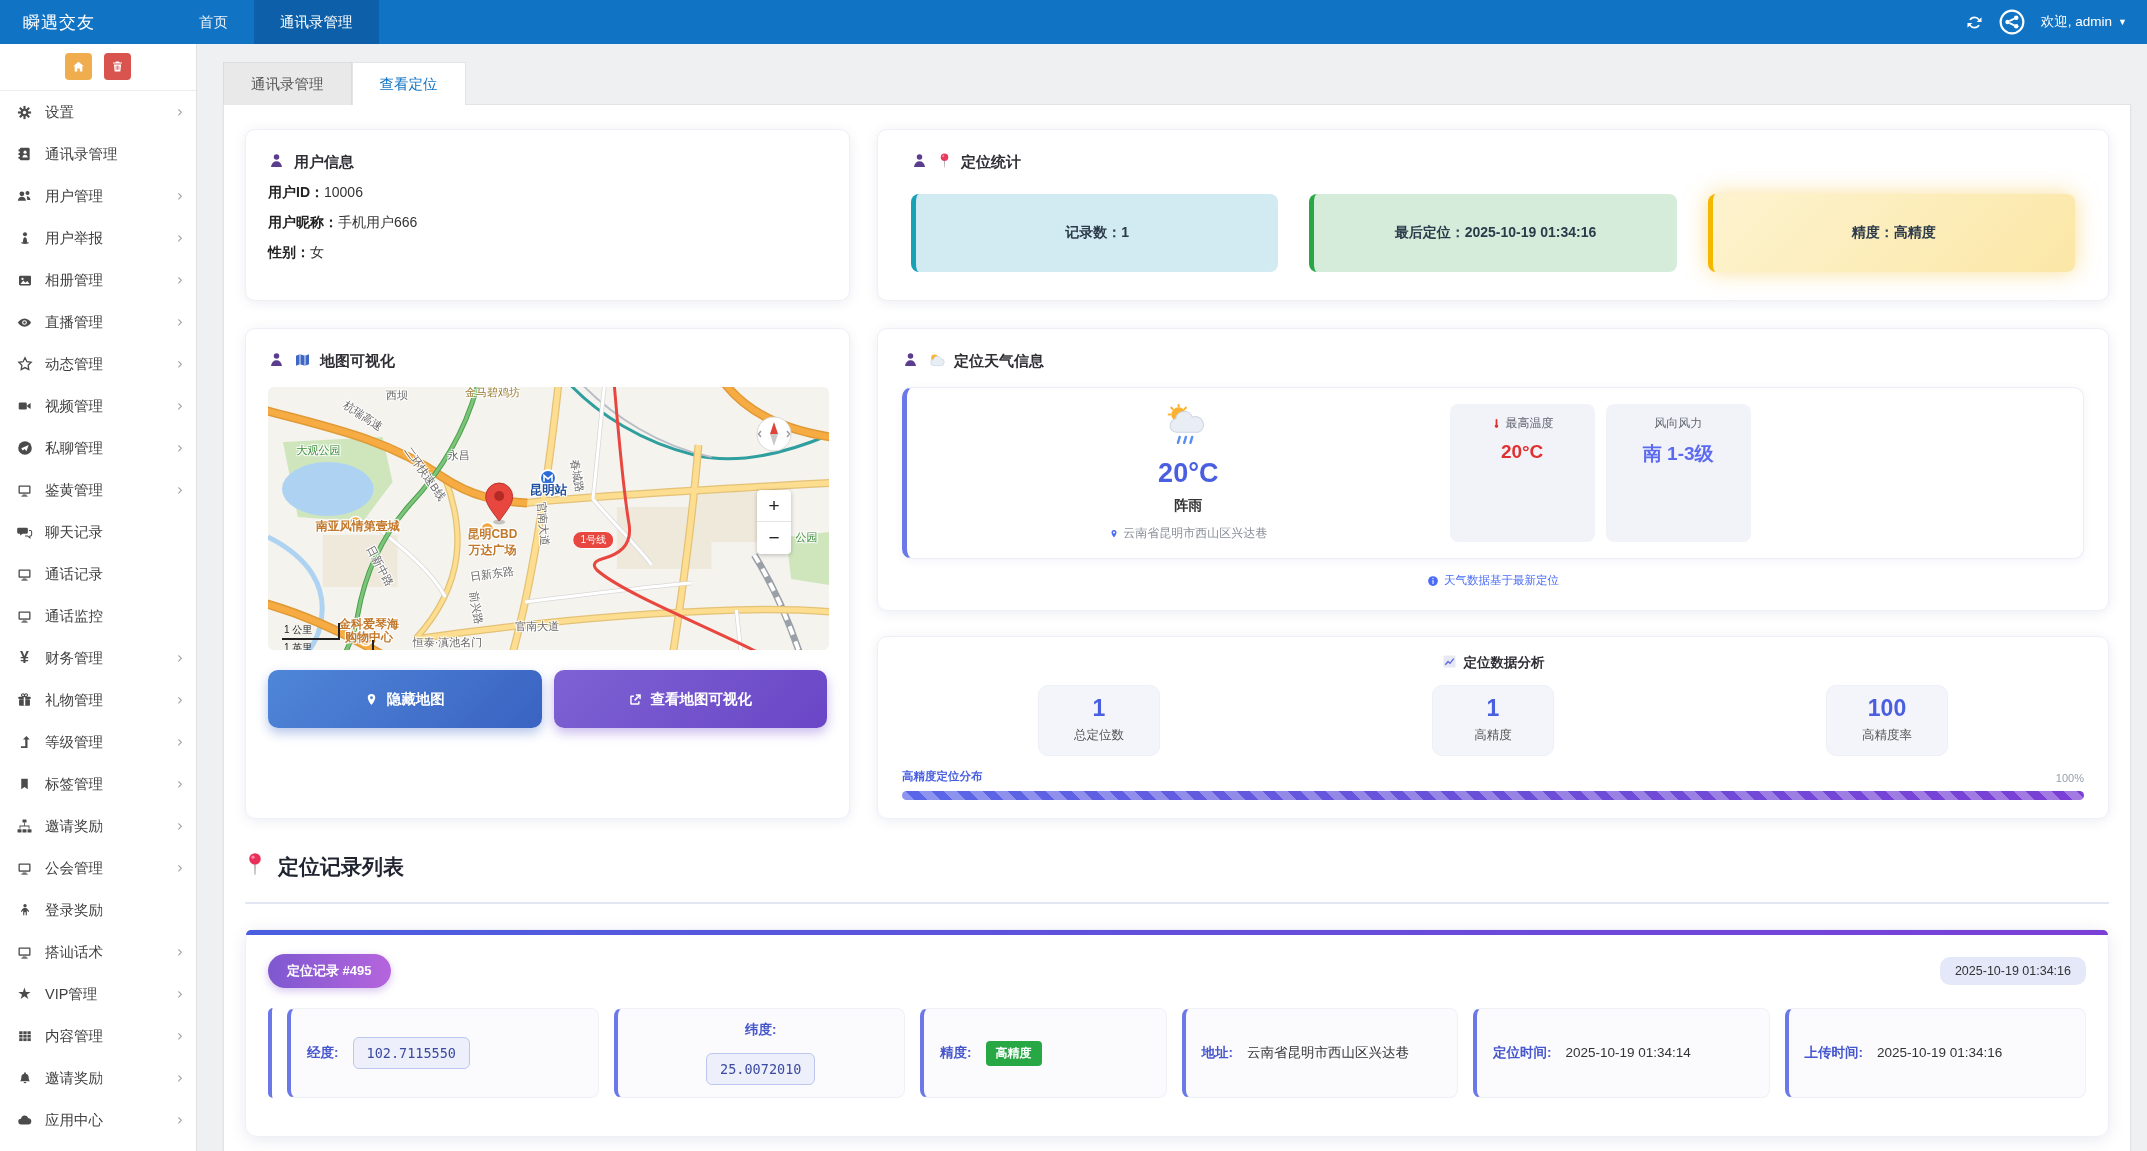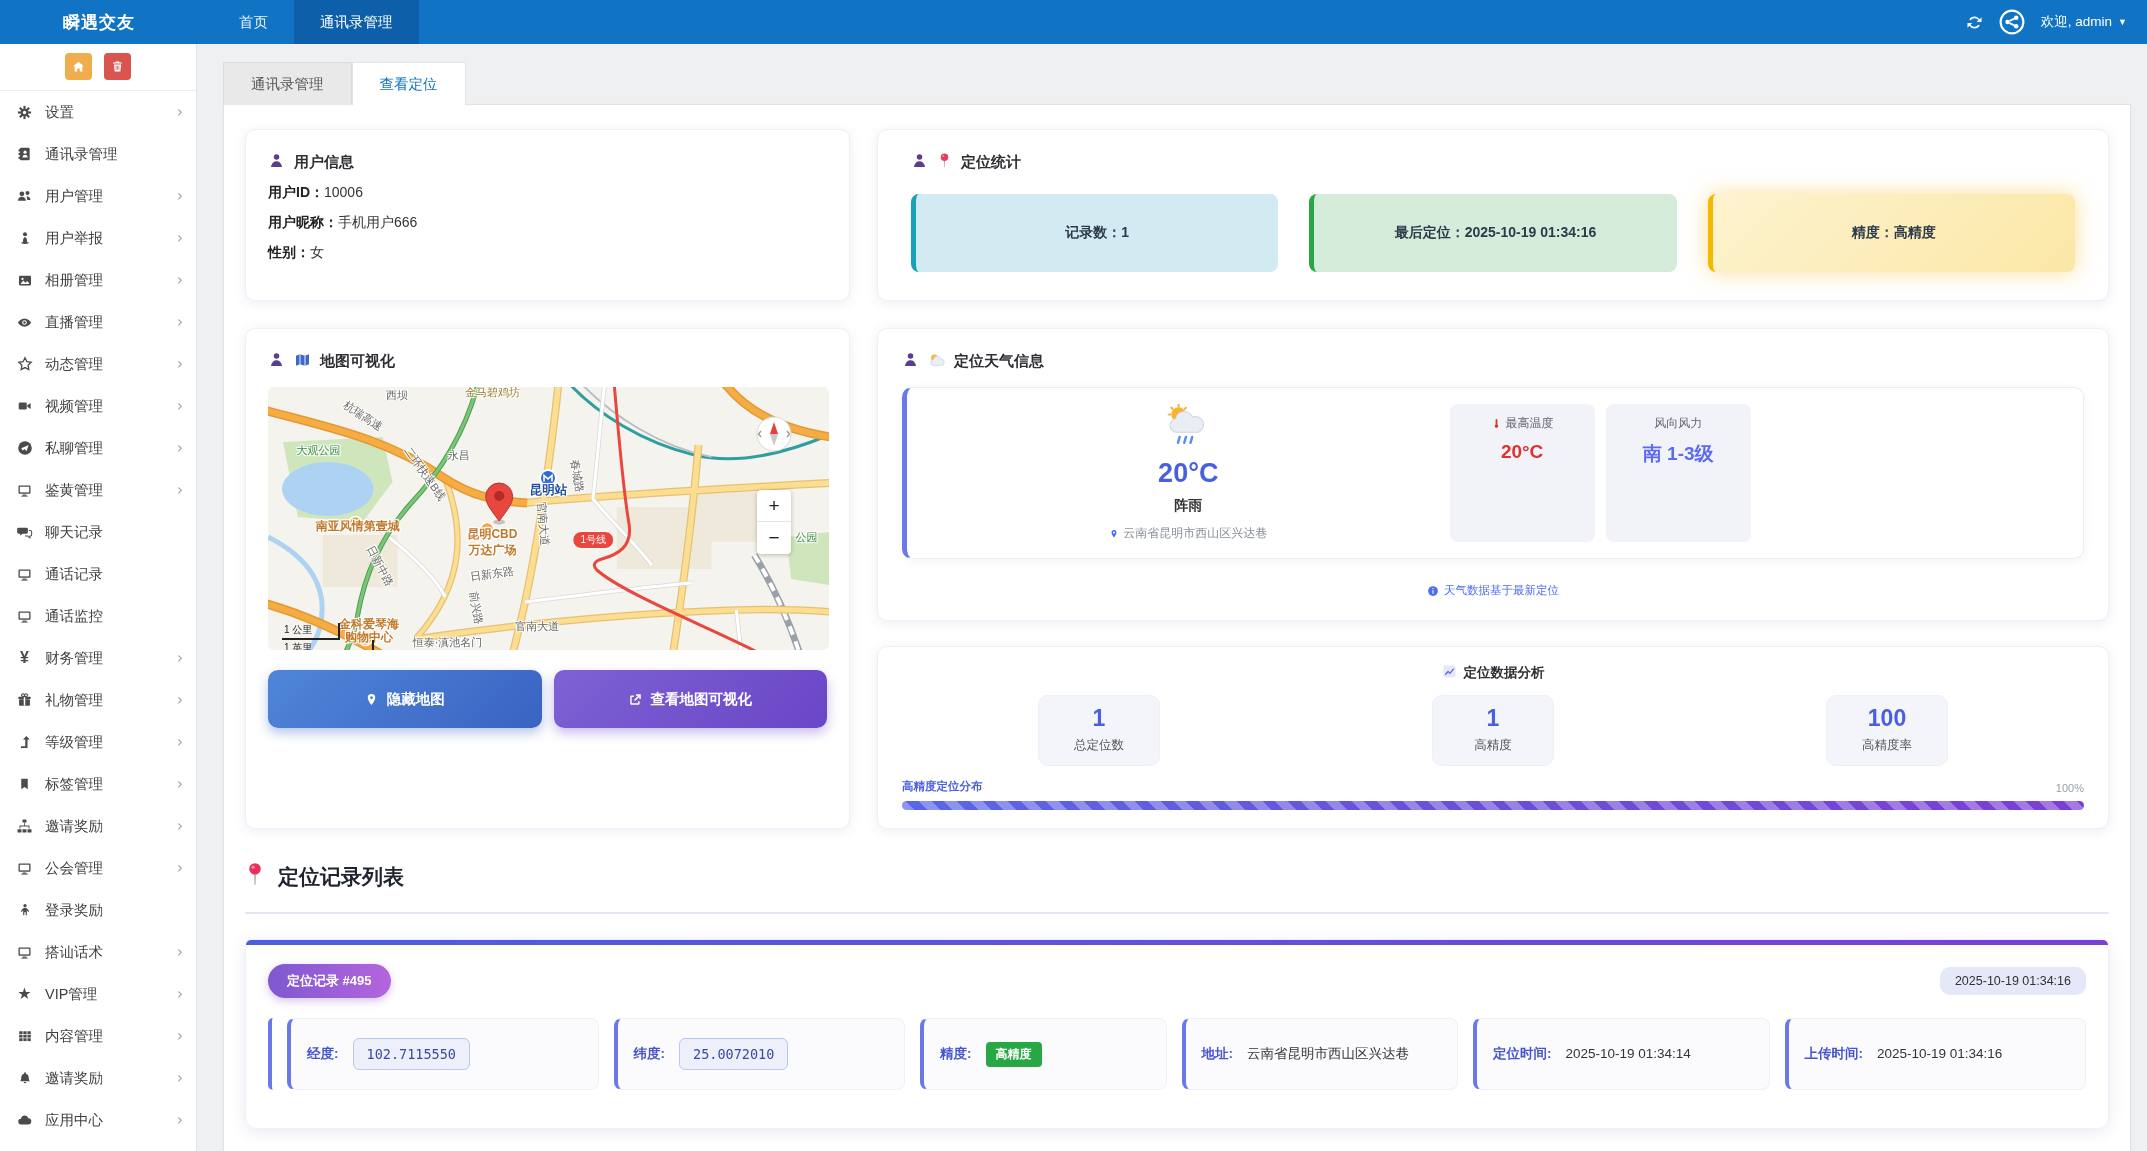--- a/index.html
+++ b/index.html
@@ -1,21 +1,21 @@
 <!DOCTYPE html>
 <html><head>
 <meta charset="utf-8">
 <style>
   * { margin:0; padding:0; box-sizing:border-box; }
   html,body { width:2147px; height:1151px; overflow:hidden; }
   body { font-family:"Liberation Sans","DejaVu Sans",sans-serif; background:#eff0f1; position:relative; color:#333; }
 
   
   .navbar { position:absolute; top:0; left:0; right:0; height:44px; background:#1173c4; display:flex; align-items:center; z-index:50; }
-  .brand { color:#fff; font-size:17px; font-weight:bold; margin-left:63px; width:150px; letter-spacing:1px; }
+  .brand { color:#fff; font-size:17px; font-weight:normal; margin-left:23px; width:150px; letter-spacing:1px; }
   .nav-item { color:#e8f1fa; font-size:14.5px; line-height:44px; padding:0 26px; cursor:pointer; }
   .nav-item.active { background:#0c5fa8; color:#fff; }
   .nav-right { margin-left:auto; display:flex; align-items:center; gap:16px; margin-right:20px; color:#fff; }
   .nav-right .welcome { font-size:13.5px; display:flex; align-items:center; gap:6px; }
   .caret { font-size:9px; }
 
   
   .sidebar { position:absolute; top:44px; left:0; bottom:0; width:197px; background:#fff; border-right:1px solid #e2e2e2; z-index:40; }
   .side-actions { padding:9px 0 10px; text-align:center; border-bottom:1px solid #ececec; }
   .sq-btn { display:inline-flex; align-items:center; justify-content:center; width:27px; height:27px; border-radius:4px; margin:0 4px; cursor:pointer; }
@@ -84,21 +84,21 @@
   .weather-card { padding:22px 24px; }
   .weather-inner { margin-top:16px; border:1px solid #ecedf5; border-left:5px solid #6b79e8; border-radius:10px; padding:16px 20px; display:flex; box-shadow:0 2px 8px rgba(100,110,190,.08); }
   .w-left { width:46%; display:flex; flex-direction:column; align-items:center; justify-content:center; }
   .w-temp { font-size:27px; font-weight:bold; color:#4a5fe0; margin-top:8px; }
   .w-cond { font-size:14px; color:#333; margin-top:8px; font-weight:bold; }
   .w-loc { font-size:12px; color:#8a8f98; margin-top:10px; display:flex; align-items:center; gap:4px; }
   .w-grid { flex:1; display:grid; grid-template-columns:1fr 1fr 1fr 1fr; gap:11px; }
   .w-tile { background:#f2f3f9; border-radius:8px; padding:11px 6px 13px; text-align:center; }
   .w-label { font-size:12px; color:#5f6570; display:flex; align-items:center; justify-content:center; gap:4px; }
   .w-value { font-size:19px; font-weight:bold; margin-top:9px; }
-  .w-note { margin-top:24px; text-align:center; font-size:11.5px; color:#4a6cf7; display:flex; align-items:center; justify-content:center; gap:5px; }
+  .w-note { margin-top:14px; text-align:center; font-size:11.5px; color:#4a6cf7; display:flex; align-items:center; justify-content:center; gap:5px; }
 
   .analysis-card { flex:1; padding:17px 24px 18px; display:flex; flex-direction:column; }
   .an-title { display:flex; align-items:center; justify-content:center; gap:7px; font-size:13.5px; font-weight:bold; color:#2f2f35; }
   .an-tiles { display:flex; justify-content:space-around; margin-top:13px; }
   .an-tile { width:122px; background:#f4f5fb; border:1px solid #eef0f8; border-radius:10px; text-align:center; padding:9px 0 11px; }
   .an-value { font-size:23px; font-weight:bold; color:#4a5fe0; }
   .an-label { font-size:12.5px; color:#555; margin-top:5px; }
   .dist-row { display:flex; justify-content:space-between; align-items:flex-end; margin-top:13px; }
   .dist-label { font-size:11.5px; font-weight:bold; color:#4a5fe0; }
   .dist-val { font-size:11px; color:#98a0ab; }
@@ -774,21 +774,21 @@
     <article class="record-card">
       <div class="record-head">
         <span class="rec-badge">定位记录 #495</span>
         <span class="rec-time">2025-10-19 01:34:16</span>
       </div>
       <div class="rec-body" id="rec-fields">
           <div class="field" style="flex-basis: 305px;">
             <span class="f-label">经度:</span>
             <span class="f-coord">102.7115550</span>
           </div>
-          <div class="field" style="flex-basis: 285px;">
+          <div class="field" style="flex-basis: 285px; flex-direction: column;">
             <span class="f-label">纬度:</span>
             <span class="f-coord">25.0072010</span>
           </div>
           <div class="field" style="flex-basis: 240px;">
             <span class="f-label">精度:</span>
             <span class="f-badge">高精度</span>
           </div>
           <div class="field" style="flex-basis: 270px;">
             <span class="f-label">地址:</span>
             <span class="f-value">云南省昆明市西山区兴达巷</span>

